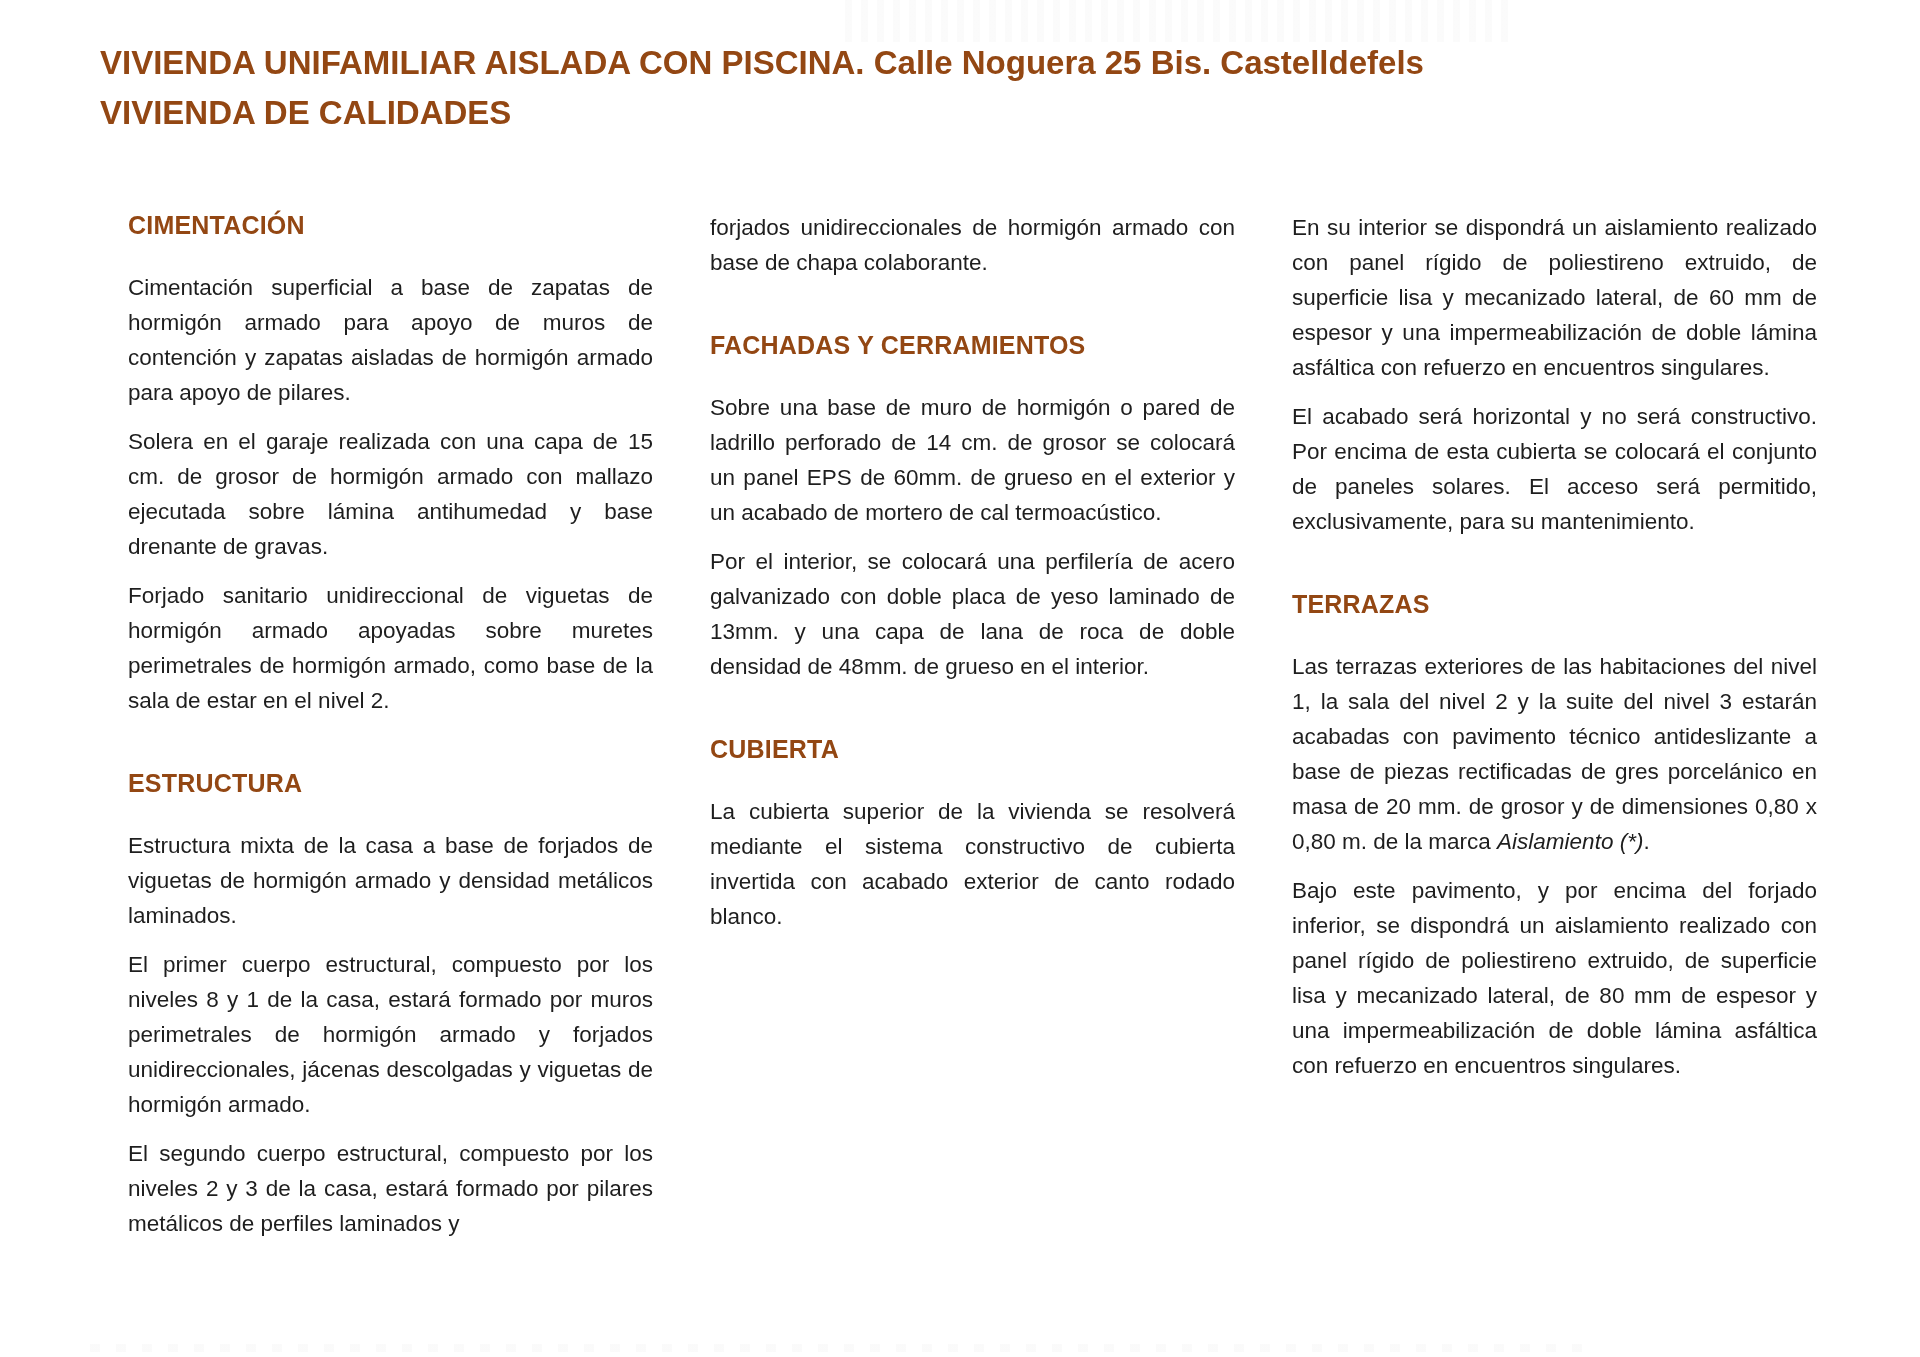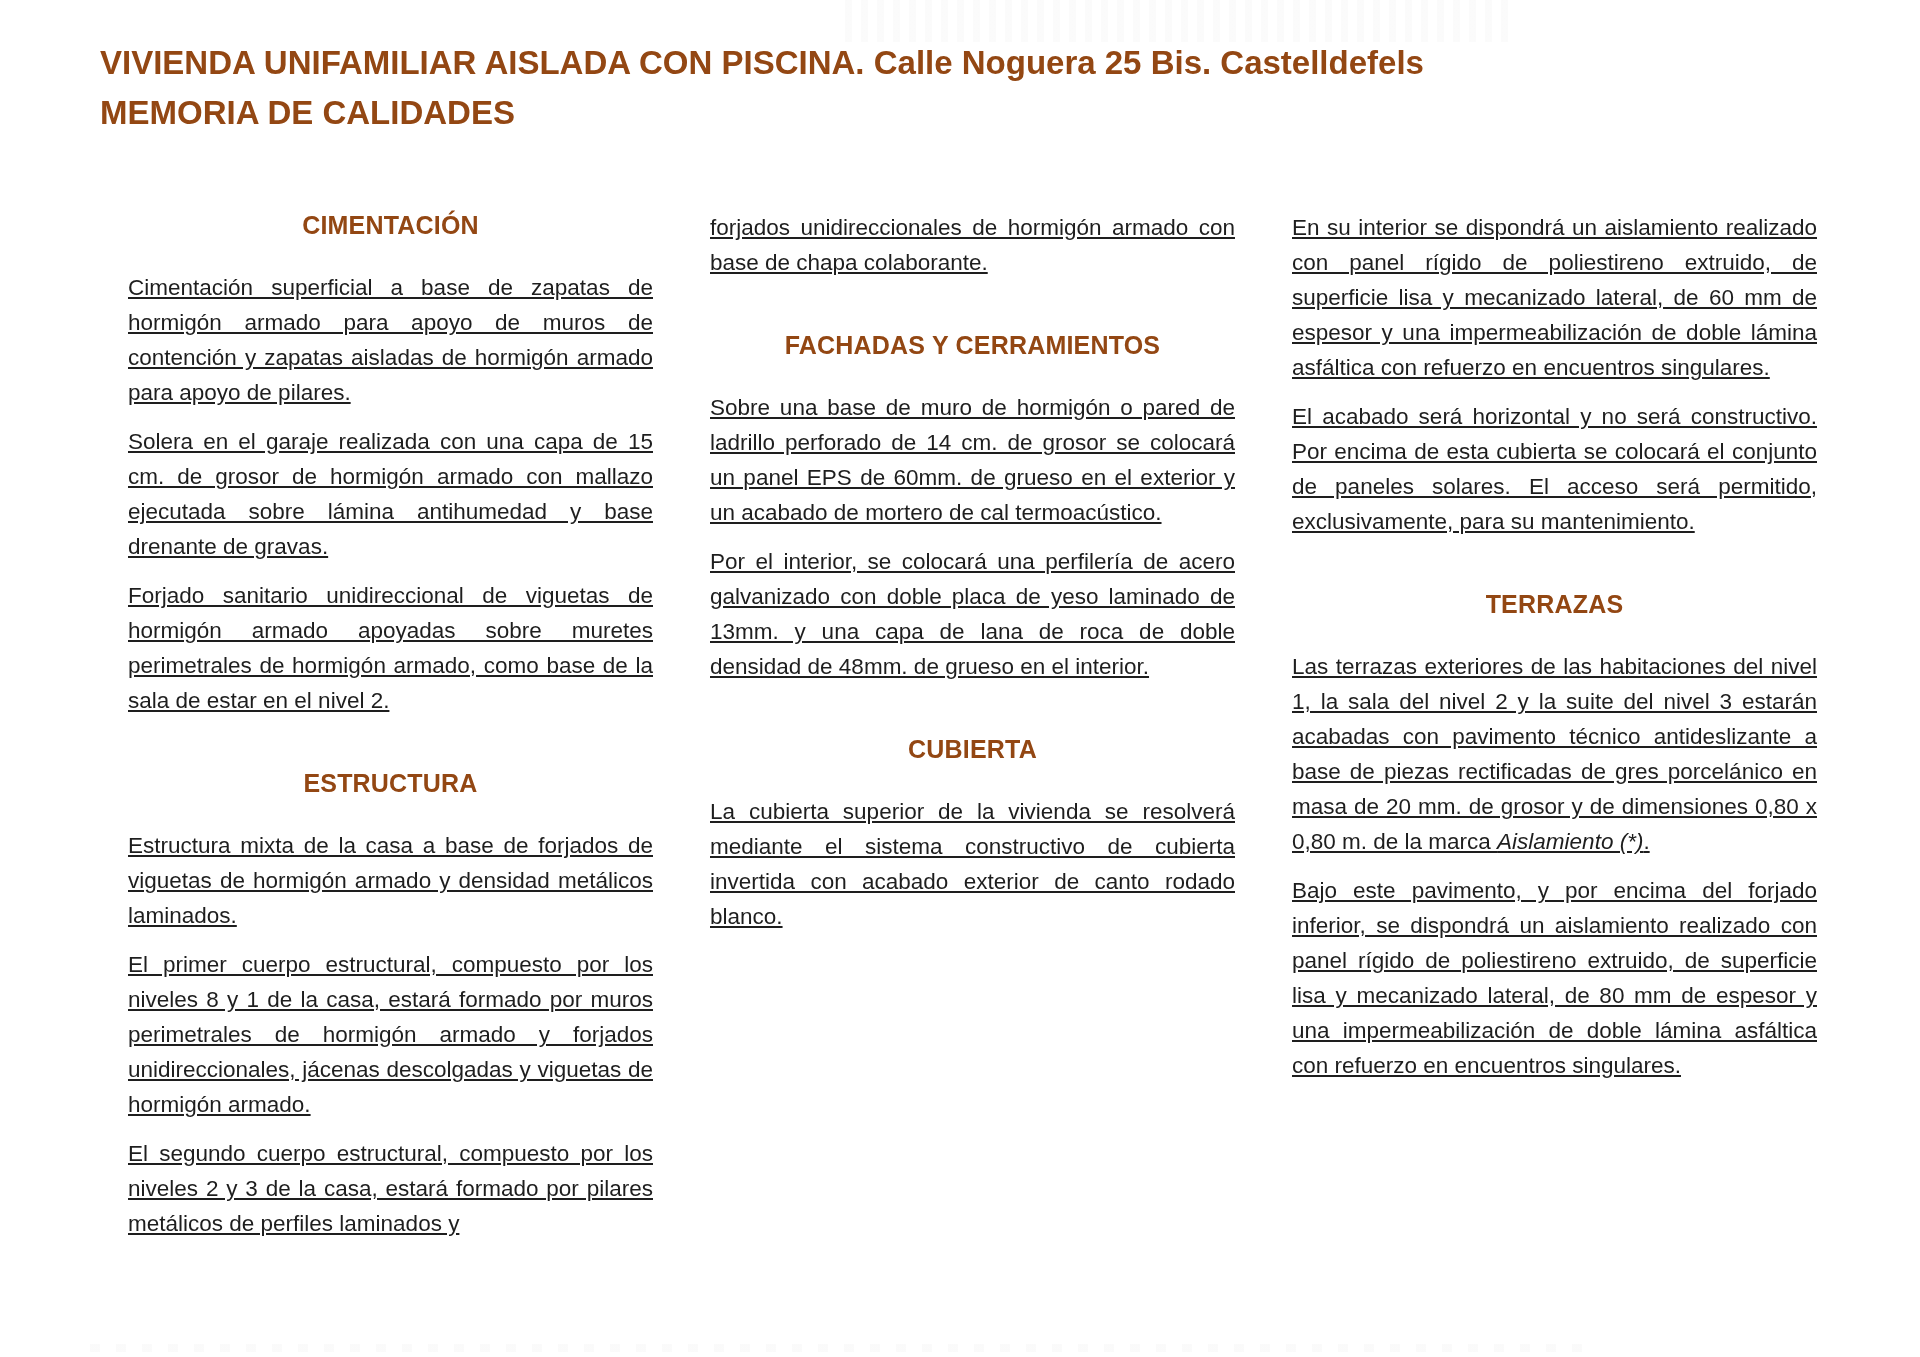--- a/index.html
+++ b/index.html
@@ -39,29 +39,27 @@
     width: 525px;
     flex: 0 0 525px;
   }
   .col h2 {
     font-size: 25px;
     font-weight: bold;
     color: #934713;
     margin: 50px 0 30px 0;
     line-height: 30px;
     letter-spacing: 0.2px;
-    text-align: center;
   }
   .col > :first-child { margin-top: 0; }
   .col p {
     font-size: 22.5px;
     line-height: 35px;
     text-align: justify;
     margin: 0 0 14px 0;
-    text-decoration: underline;
   }
   .col p .it { font-style: italic; }
   
   .wm-top {
     position: absolute;
     left: 845px; top: 0;
     width: 665px; height: 42px;
     opacity: 0.035;
     background: repeating-linear-gradient(90deg, #8a8a8a 0 7px, transparent 7px 16px);
   }
@@ -75,21 +73,21 @@
 </style>
 </head>
 <body>
 
 <div class="page">
 
   <div class="wm-top"></div>
 
   <div class="doc-title">
     <span class="t-line">VIVIENDA UNIFAMILIAR AISLADA CON PISCINA. Calle Noguera 25 Bis. Castelldefels</span>
-    <span class="t-line">MEMORIA DE CALIDADES</span>
+    <span class="t-line">VIVIENDA DE CALIDADES</span>
   </div>
 
   <div class="columns">
 
     <div class="col">
       <h2>CIMENTACIÓN</h2>
       <p>Cimentación superficial a base de zapatas de hormigón armado para apoyo de muros de contención y zapatas aisladas de hormigón armado para apoyo de pilares.</p>
       <p>Solera en el garaje realizada con una capa de 15 cm. de grosor de hormigón armado con mallazo ejecutada sobre lámina antihumedad y base drenante de gravas.</p>
       <p>Forjado sanitario unidireccional de viguetas de hormigón armado apoyadas sobre muretes perimetrales de hormigón armado, como base de la sala de estar en el nivel 2.</p>
       <h2>ESTRUCTURA</h2>

